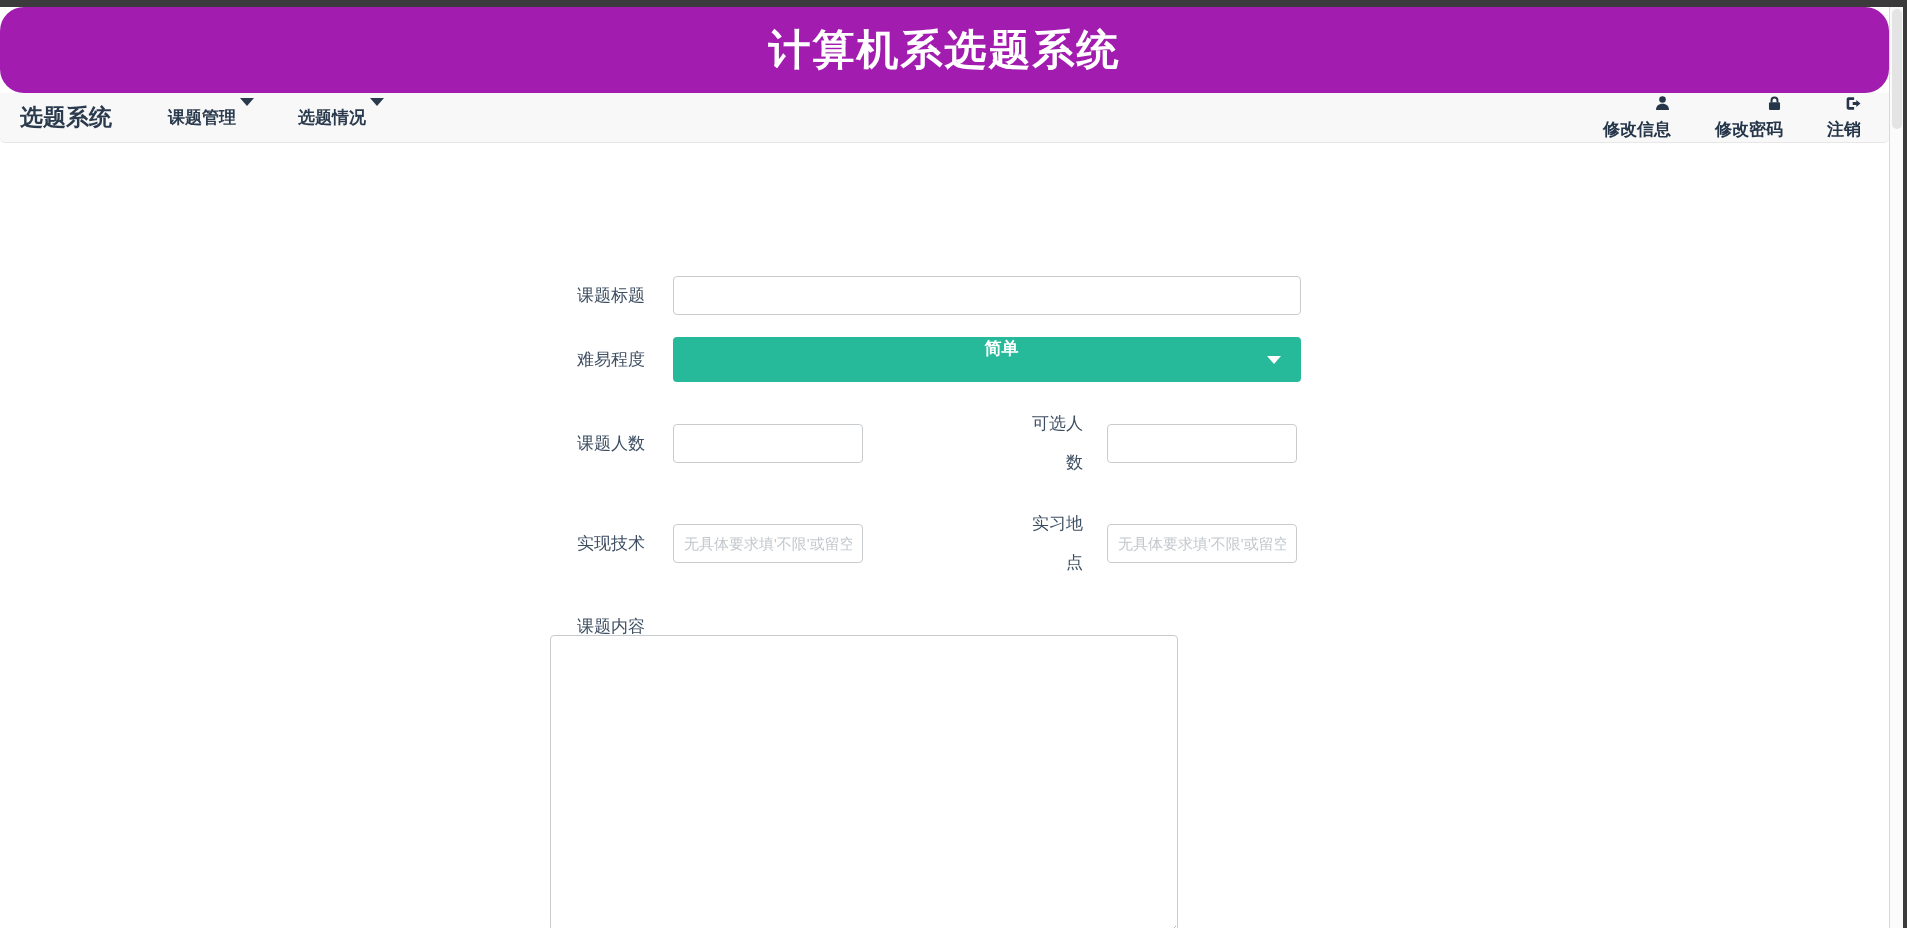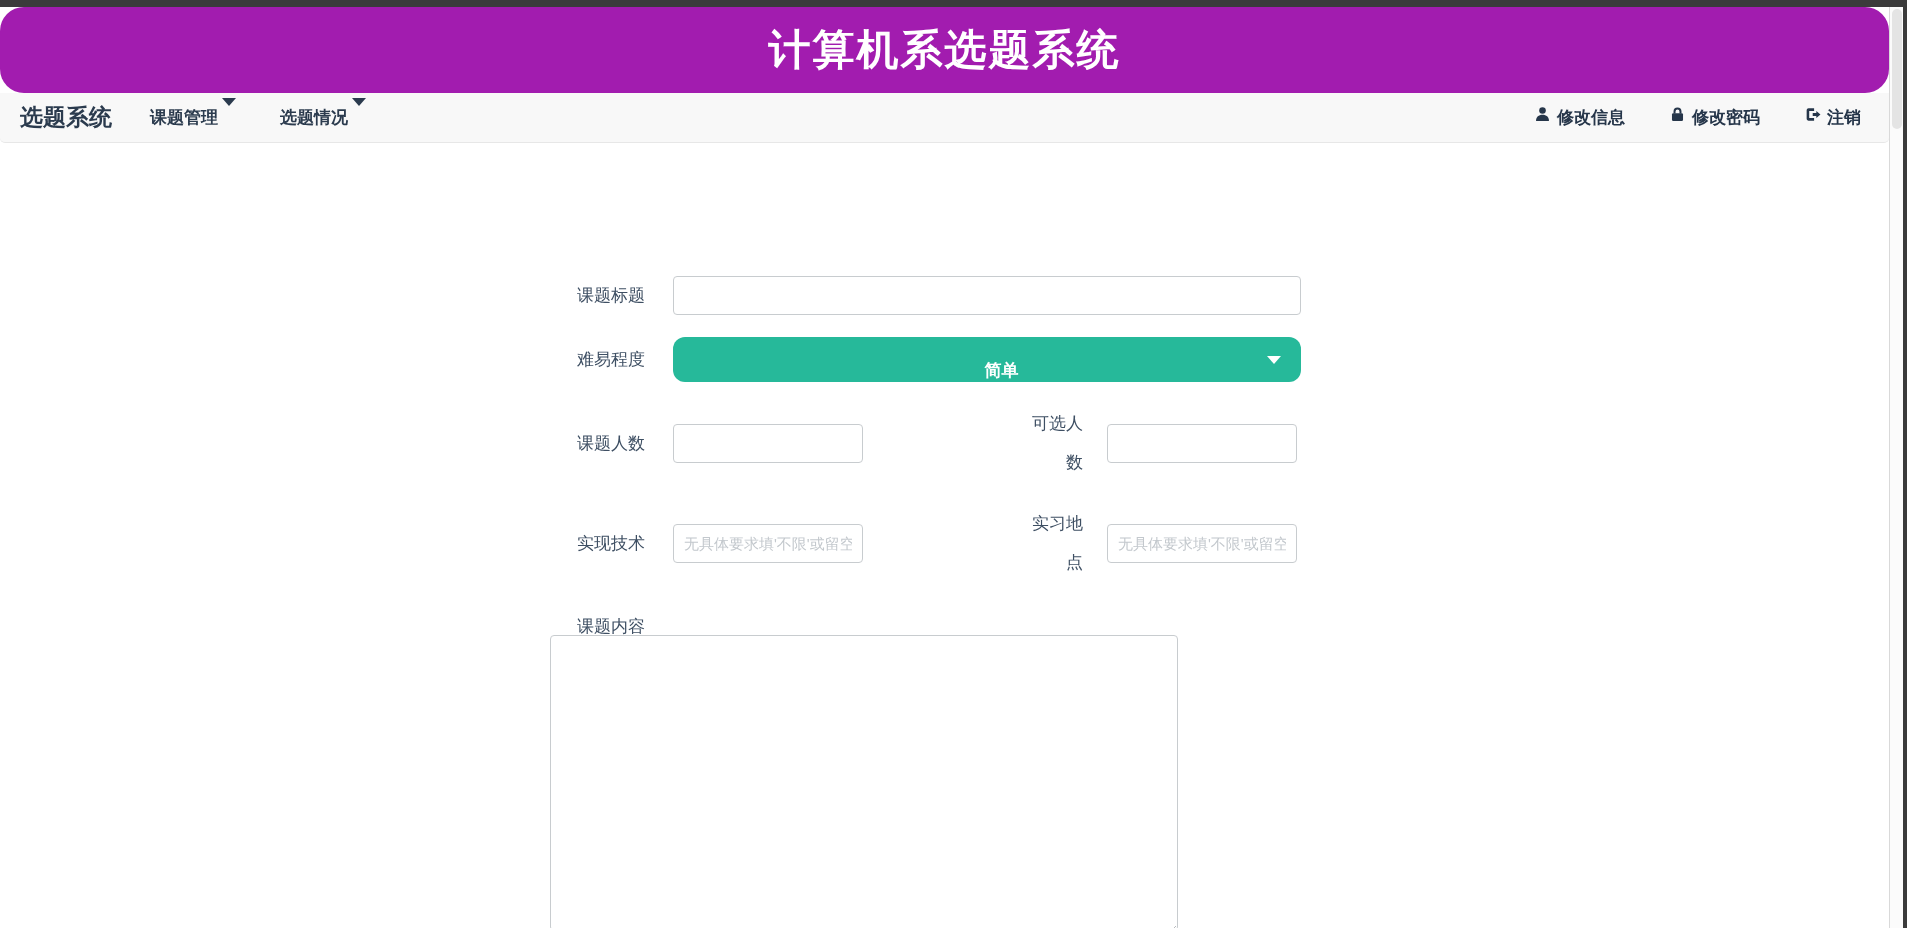--- a/index.html
+++ b/index.html
@@ -16,46 +16,46 @@
 
   .page { padding-top:7px; margin-right:18px; }
 
   
   .banner { height:86px; background:#a21caf; display:flex; align-items:center; justify-content:center;border-radius:24px; }
   .banner h1 { color:#ffffff; font-size:42px; font-weight:bold; letter-spacing:2px; }
 
   
   .navbar { height:50px; background:#f8f8f8; border-bottom:1px solid #e7e7e7;
     border-radius:0 0 5px 5px; display:flex; align-items:center; padding:0 28px 0 20px; }
-  .brand { font-size:23px; font-weight:bold; color:#2b3b4e; margin-right:38px; cursor:pointer; }
+  .brand { font-size:23px; font-weight:bold; color:#2b3b4e; margin-right:56px; cursor:pointer; }
   .menu-item { position:relative; font-size:17px; font-weight:bold; color:#2b3b4e;
     margin-right:62px; cursor:pointer; }
   .menu-caret { position:absolute; top:-8px; right:-18px; width:0; height:0;
     border-left:7px solid transparent; border-right:7px solid transparent;
     border-top:8px solid #2b3b4e; }
   .nav-right { margin-left:auto; display:flex; align-items:center; gap:44px; }
-  .nav-right .nav-link { display:flex; align-items:flex-start; gap:6px; font-size:17px;
-    font-weight:bold; color:#26364a; cursor:pointer; }
+  .nav-right .nav-link { display:flex; align-items:flex-end; gap:6px; font-size:17px;
+    font-weight:bold; color:#26364a; cursor:pointer;flex-direction:column; }
   .nav-right svg { width:17px; height:17px; fill:#26364a; flex:none; }
 
   
   .form-wrap { margin:133px 0 0 550px; width:760px; color:#3e4f63; font-size:17px; }
   .frow { display:flex; align-items:center; margin-bottom:22px; }
   .frow.top { align-items:flex-start;flex-direction:column; }
   .flabel { flex:none; width:95px; text-align:right; margin-right:28px; line-height:39px; }
   .frow.top .flabel { line-height:17px; padding-top:14px; }
   .in { border:1px solid #c8cccf; border-radius:4px; height:39px; padding:4px 10px;
     font-size:15px; color:#555; font-family:inherit; outline:none; background:#fff; }
   .in::placeholder { color:#c3c8cd; opacity:1; }
   .in-full { width:628px; }
   .in-half { width:190px; }
   .lbl2 { flex:none; width:64px; margin-left:156px; margin-right:24px; text-align:right; line-height:39px; }
 
   .select-box { position:relative; width:628px; height:45px; background:#26b99a;
-    border-radius:12px; cursor:pointer; display:flex; align-items:flex-end; justify-content:center;padding-left:29px; }
+    border-radius:4px; cursor:pointer; display:flex; align-items:flex-start; justify-content:center;padding-left:29px; }
   .select-box .sel-text { color:#ffffff; font-size:17px; font-weight:bold; }
   .sel-caret { position:absolute; right:20px; top:19px; width:0; height:0;
     border-left:7px solid transparent; border-right:7px solid transparent;
     border-top:8px solid #ffffff; }
 
   .ta-wrap { position:relative; width:628px; }
   textarea.in { width:628px; height:296px; resize:none; padding:8px 10px; line-height:20px; }
   .resize-grip { position:absolute; right:2px; bottom:2px; width:12px; height:12px;
     background:repeating-linear-gradient(135deg, transparent 0 3px, #b9bcbf 3px 4px);
     clip-path:polygon(100% 0, 100% 100%, 0 100%); pointer-events:none; }

